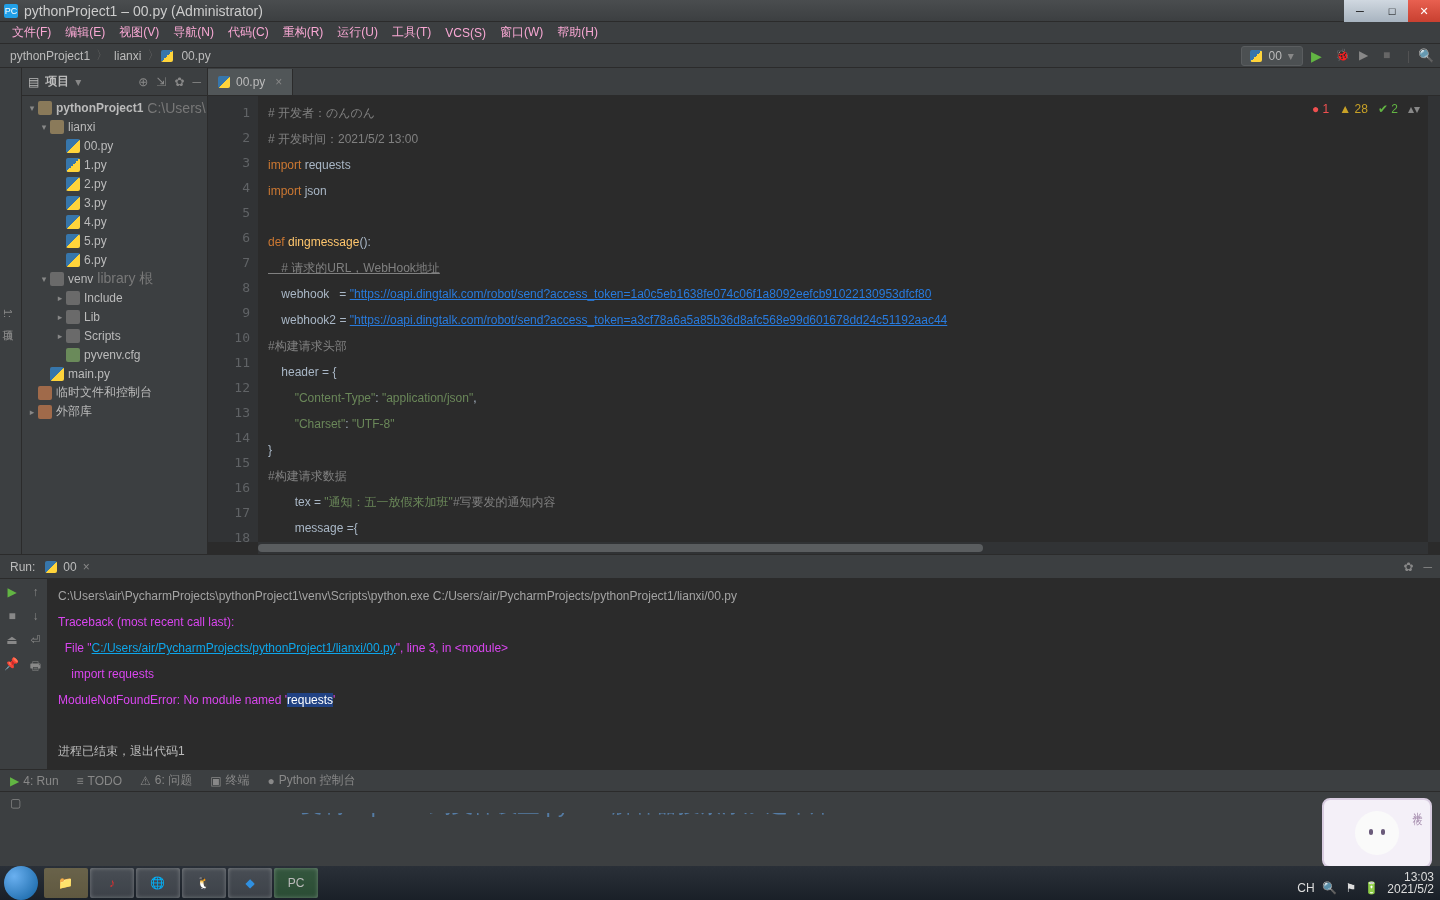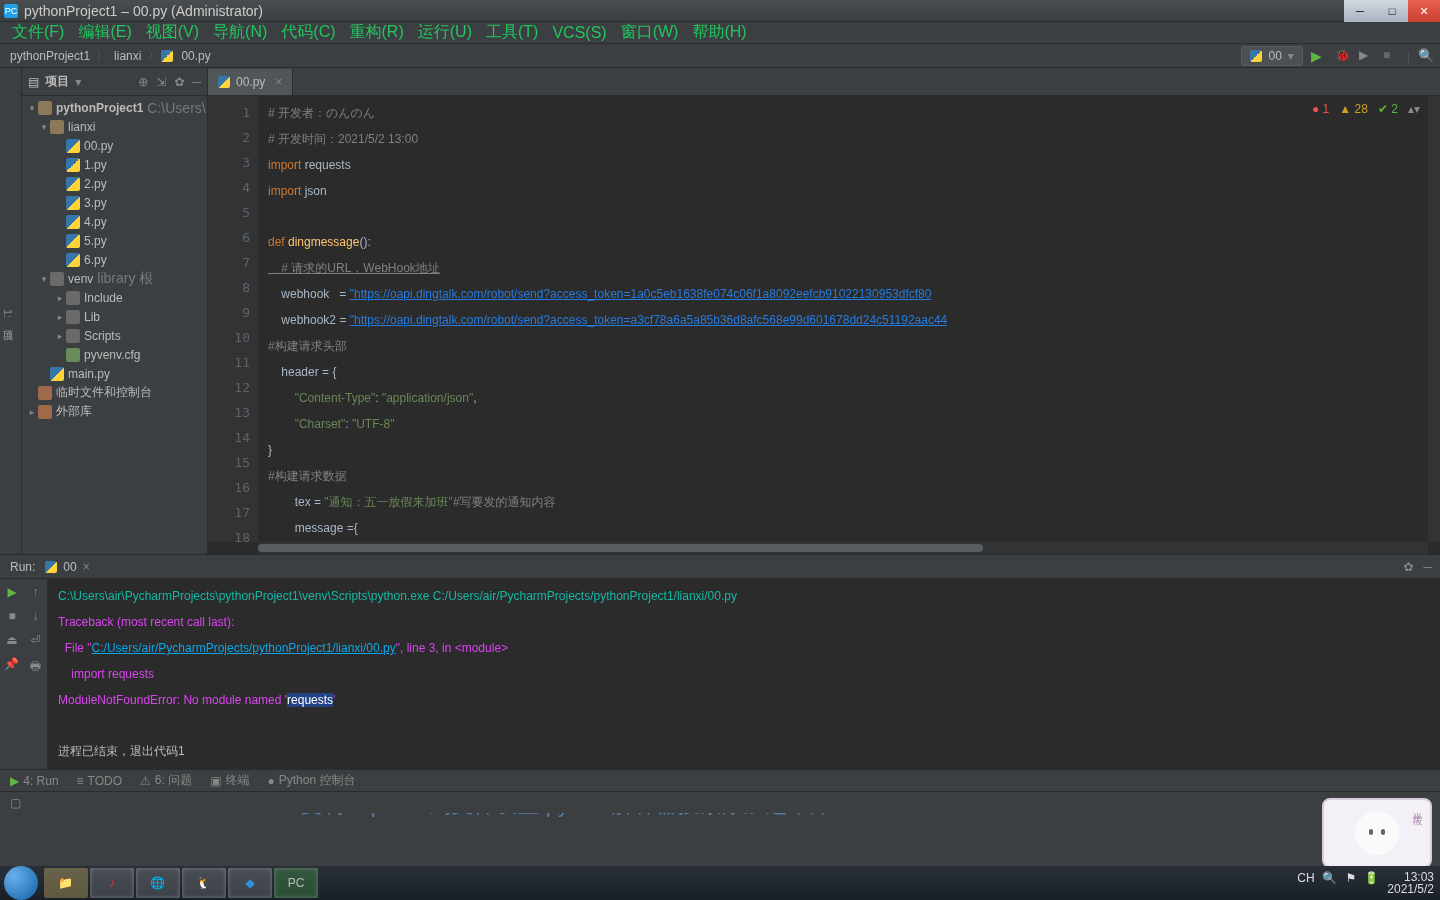--- a/index.html
+++ b/index.html
@@ -6,21 +6,21 @@
 body{background:#3c3f41;color:#bbb;width:1440px;height:900px;overflow:hidden;position:relative}
 .titlebar{height:22px;background:linear-gradient(#4a4d4f,#3c3f41);display:flex;align-items:center;padding:0 4px;border-bottom:1px solid #2b2b2b}
 .titlebar .ico{width:14px;height:14px;background:#21a0e8;margin-right:6px;border-radius:2px;font-size:9px;color:#fff;text-align:center;line-height:14px}
 .titlebar .ttl{color:#ccc;font-size:14px}
 .winbtns{position:absolute;right:0;top:0;display:flex}
 .winbtn{width:32px;height:22px;display:flex;align-items:center;justify-content:center;color:#000;font-size:11px}
 .winbtn.min{background:linear-gradient(#d0d8e0,#a8b4c0)}
 .winbtn.max{background:linear-gradient(#d0d8e0,#a8b4c0)}
 .winbtn.cls{background:linear-gradient(#e86050,#c84030);color:#fff}
 .menubar{height:22px;background:#3c3f41;display:flex;align-items:center;padding:0 6px;gap:2px;border-bottom:1px solid #2b2b2b}
-.menubar span{padding:2px 6px;color:#22c55e;font-size:16px}
+.menubar span{padding:2px 6px;color:#f9a8d4;font-size:12px}
 .navbar{height:24px;background:#3c3f41;display:flex;align-items:center;padding:0 6px;border-bottom:1px solid #2b2b2b;position:relative}
 .navbar .crumb{padding:2px 4px;color:#bbb;font-size:12px}
 .navbar .sep{color:#666;margin:0 2px}
 .navbar .right{position:absolute;right:6px;display:flex;align-items:center;gap:8px}
 .runcfg{background:#4c5052;border:1px solid #5a5d5f;border-radius:3px;padding:2px 8px;display:flex;align-items:center;gap:6px}
 .runcfg .pyico{width:12px;height:12px;background:linear-gradient(135deg,#3776ab 50%,#ffd43b 50%);border-radius:2px}
 .tbico{width:16px;height:16px;display:inline-block}
 .play{color:#62b543;font-size:14px}
 .bug{color:#62b543;font-size:12px}
 .stop{color:#666;font-size:12px}
@@ -63,37 +63,37 @@
 .runhdr{height:24px;background:#3c3f41;display:flex;align-items:center;padding:0 10px;border-bottom:1px solid #2b2b2b;position:relative}
 .runhdr .lbl{color:#bbb}
 .runhdr .pyico{width:12px;height:12px;background:linear-gradient(135deg,#3776ab 50%,#ffd43b 50%);border-radius:2px;margin:0 6px 0 10px}
 .runhdr .cfgname{color:#bbb}
 .runhdr .x{color:#888;margin-left:6px}
 .runhdr .ricons{position:absolute;right:8px;display:flex;gap:10px;color:#888}
 .runbody{display:flex;height:190px}
 .runside{width:24px;background:#3c3f41;display:flex;flex-direction:column;align-items:center;padding-top:6px;gap:10px;color:#888}
 .runside2{width:24px;background:#3c3f41;display:flex;flex-direction:column;align-items:center;padding-top:6px;gap:10px;color:#888;border-right:1px solid #2b2b2b}
 .console{flex:1;padding:4px 10px;font-family:Consolas,monospace;font-size:13px;line-height:25px;white-space:pre;color:#bbb;overflow:hidden}
-.con-path{color:#14b8a6}.con-err{color:#d946ef}.con-lnk{color:#0ea5e9;text-decoration:underline}.con-sel{background:#214283;color:#fff}
+.con-path{color:#a3a3a3}.con-err{color:#d946ef}.con-lnk{color:#0ea5e9;text-decoration:underline}.con-sel{background:#214283;color:#fff}
 .toolstrip{height:22px;background:#3c3f41;border-top:1px solid #2b2b2b;display:flex;align-items:center;padding:0 10px;gap:18px;color:#888;font-size:11px}
 .toolstrip .item{display:flex;align-items:center;gap:4px}
 .toolstrip .rplay{color:#62b543}
 .overlay-text{position:absolute;left:300px;top:790px;font-size:22px;color:#5a88b8;opacity:0.85;font-family:"SimHei",sans-serif}
 .statusbar{height:22px;background:#3c3f41;border-top:1px solid #2b2b2b;display:flex;align-items:center;padding:0 10px;color:#888;font-size:11px;position:relative}
 .statusbar .right{position:absolute;right:120px;display:flex;gap:14px}
 .mascot{position:absolute;right:8px;bottom:32px;width:110px;height:70px;background:#f4f0f8;border:2px solid #d8cce0;border-radius:8px;display:flex;align-items:center;justify-content:center;flex-direction:column}
 .mascot .face{width:44px;height:44px;background:#fafafa;border-radius:50%;position:relative}
 .mascot .face::before,.mascot .face::after{content:"";position:absolute;width:4px;height:6px;background:#6a5a7a;border-radius:2px;top:18px}
 .mascot .face::before{left:14px}.mascot .face::after{right:14px}
 .mascot .lbl{font-size:10px;color:#a890b0;position:absolute;right:6px;top:4px;writing-mode:vertical-lr}
 .taskbar{position:absolute;bottom:0;left:0;right:0;height:34px;background:linear-gradient(#2a3038,#1a2028);display:flex;align-items:center;padding:0 4px;gap:2px}
 .taskbar .tb{width:44px;height:30px;border-radius:2px;display:flex;align-items:center;justify-content:center}
 .taskbar .tb.active{background:rgba(255,255,255,0.15);box-shadow:inset 0 0 4px rgba(255,255,255,0.3)}
 .taskbar .orb{width:34px;height:34px;border-radius:50%;background:radial-gradient(circle at 30% 30%,#6ab0f0,#1060a0);margin-right:4px}
-.tray{position:absolute;right:6px;display:flex;align-items:flex-start;gap:8px;color:#ddd;font-size:10px}
+.tray{position:absolute;right:6px;display:flex;align-items:flex-end;gap:8px;color:#ddd;font-size:10px}
 .tray .clock{text-align:right;line-height:12px}
 </style>
 </head>
 <body>
 
 <div class="titlebar">
   <span class="ico">PC</span>
   <span class="ttl">pythonProject1 – 00.py (Administrator)</span>
   <div class="winbtns">
     <div class="winbtn min">─</div>

